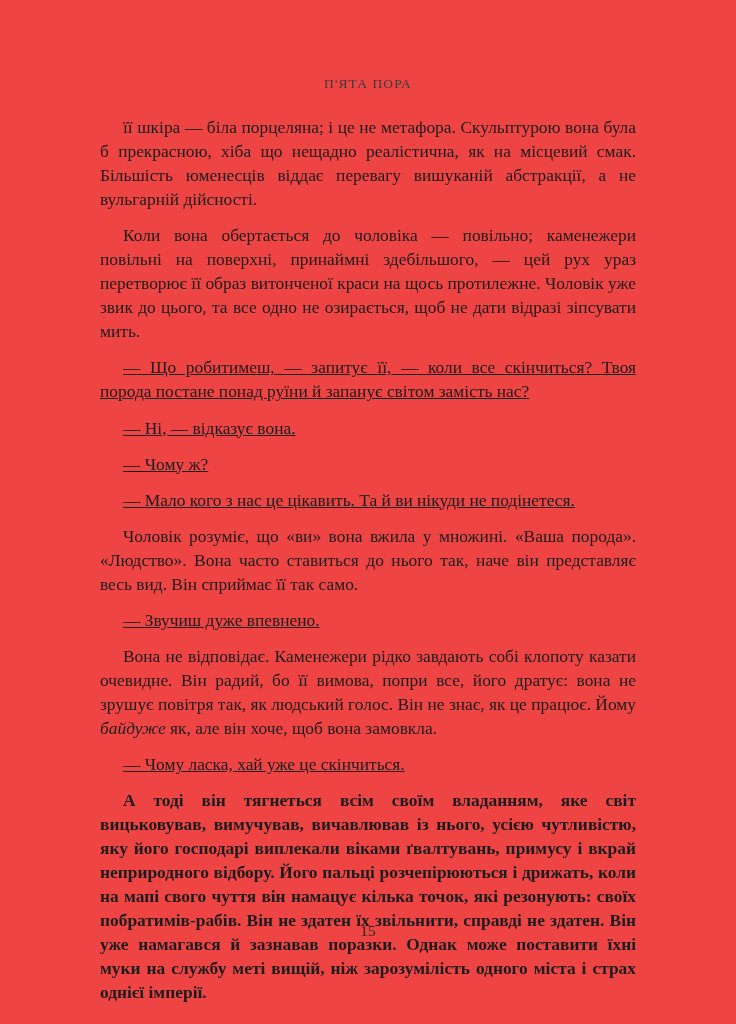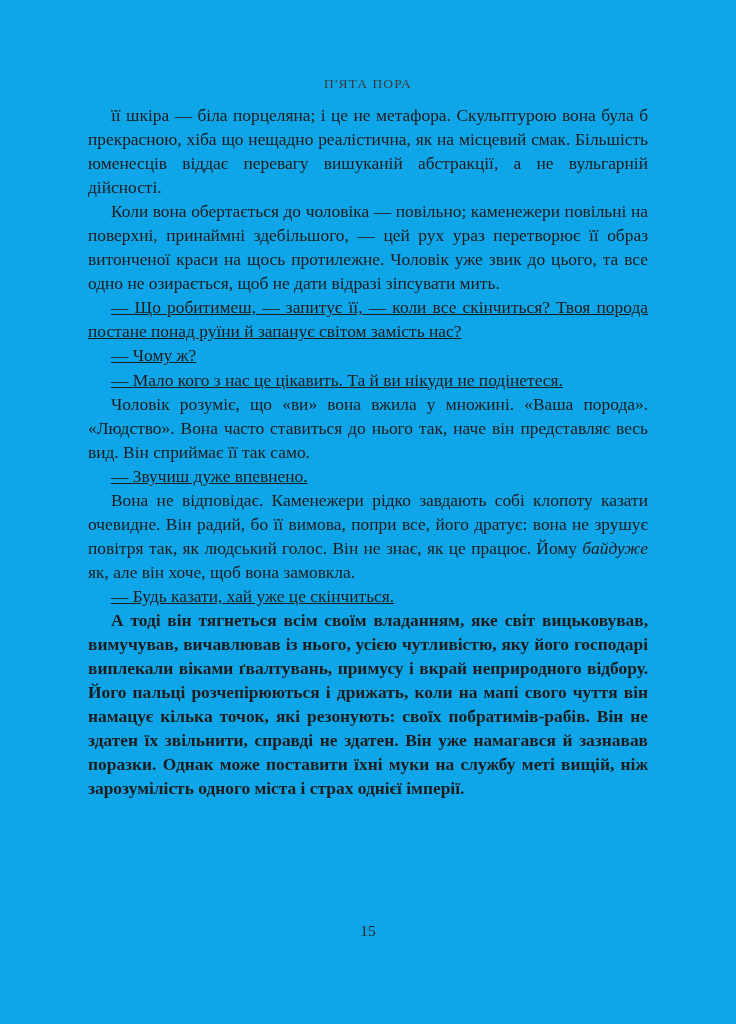--- a/index.html
+++ b/index.html
@@ -5,21 +5,21 @@
 <style>
   html, body {
     margin: 0;
     padding: 0;
     background: #ffffff;
   }
   .page {
     position: relative;
     width: 736px;
     height: 1024px;
-    background: #0ea5e9;
+    background: #ef4444;
     margin: 0 auto;
     overflow: hidden;
     font-family: "Liberation Serif", "DejaVu Serif", serif;
     color: #1c1c1c;
     -webkit-font-smoothing: antialiased;
   }
 
   
   .running-head {
     position: absolute;
@@ -41,21 +41,21 @@
     left: 88px;
     width: 560px;
     font-size: 17.4px;
     line-height: 24.05px;
     text-align: justify;
     text-justify: inter-word;
     hyphens: manual;
   }
 
   .textblock p {
-    margin: 0;
+    margin: 12px;
     text-indent: 23px;
     text-align: justify;
   }
 
   
   .textblock p:last-child {
     text-align: justify;
     font-weight: bold;
   }
 
@@ -86,33 +86,34 @@
   <div class="running-head">П'ЯТА ПОРА</div>
 
   <div class="textblock">
 
     <p>її шкіра — біла порцеляна; і це не метафора. Скульптурою вона була б прекрасною, хіба що нещадно реалістична, як на місцевий смак. Більшість юменесців віддає перевагу вишуканій абстракції, а не вульгарній дійсності.</p>
 
     <p>Коли вона обертається до чоловіка — повільно; каменежери повільні на поверхні, принаймні здебільшого, — цей рух ураз перетворює її образ витонченої краси на щось протилежне. Чоловік уже звик до цього, та все одно не озирається, щоб не дати відразі зіпсувати мить.</p>
 
     <p class="dialogue">— Що робитимеш, — запитує її, — коли все скінчиться? Твоя порода постане понад руїни й запанує світом замість нас?</p>
 
+    <p class="dialogue">— Ні, — відказує вона.</p>
 
     <p class="dialogue">— Чому ж?</p>
 
     <p class="dialogue">— Мало кого з нас це цікавить. Та й ви нікуди не подінетеся.</p>
 
     <p>Чоловік розуміє, що «ви» вона вжила у множині. «Ваша порода». «Людство». Вона часто ставиться до нього так, наче він представляє весь вид. Він сприймає її так само.</p>
 
     <p class="dialogue">— Звучиш дуже впевнено.</p>
 
     <p><span>Вона не відповідає. Каменежери рідко завдають собі клопоту казати очевидне. Він радий, бо її вимова, попри все, його дратує: вона не зрушує повітря так, як людський голос. Він не знає, як це працює. Йому </span><em>байдуже</em><span> як, але він хоче, щоб вона замовкла.</span></p>
 
 
-    <p class="dialogue">— Будь казати, хай уже це скінчиться.</p>
+    <p class="dialogue">— Чому ласка, хай уже це скінчиться.</p>
 
     <p>А тоді він тягнеться всім своїм владанням, яке світ вицьковував, вимучував, вичавлював із нього, усією чутливістю, яку його господарі виплекали віками ґвалтувань, примусу і вкрай неприродного відбору. Його пальці розчепірюються і дрижать, коли на мапі свого чуття він намацує кілька точок, які резонують: своїх побратимів-рабів. Він не здатен їх звільнити, справді не здатен. Він уже намагався й зазнавав поразки. Однак може поставити їхні муки на службу меті вищій, ніж зарозумілість одного міста і страх однієї імперії.</p>
 
   </div>
 
   <div class="folio">15</div>
 
 </div>
 
 </body></html>

